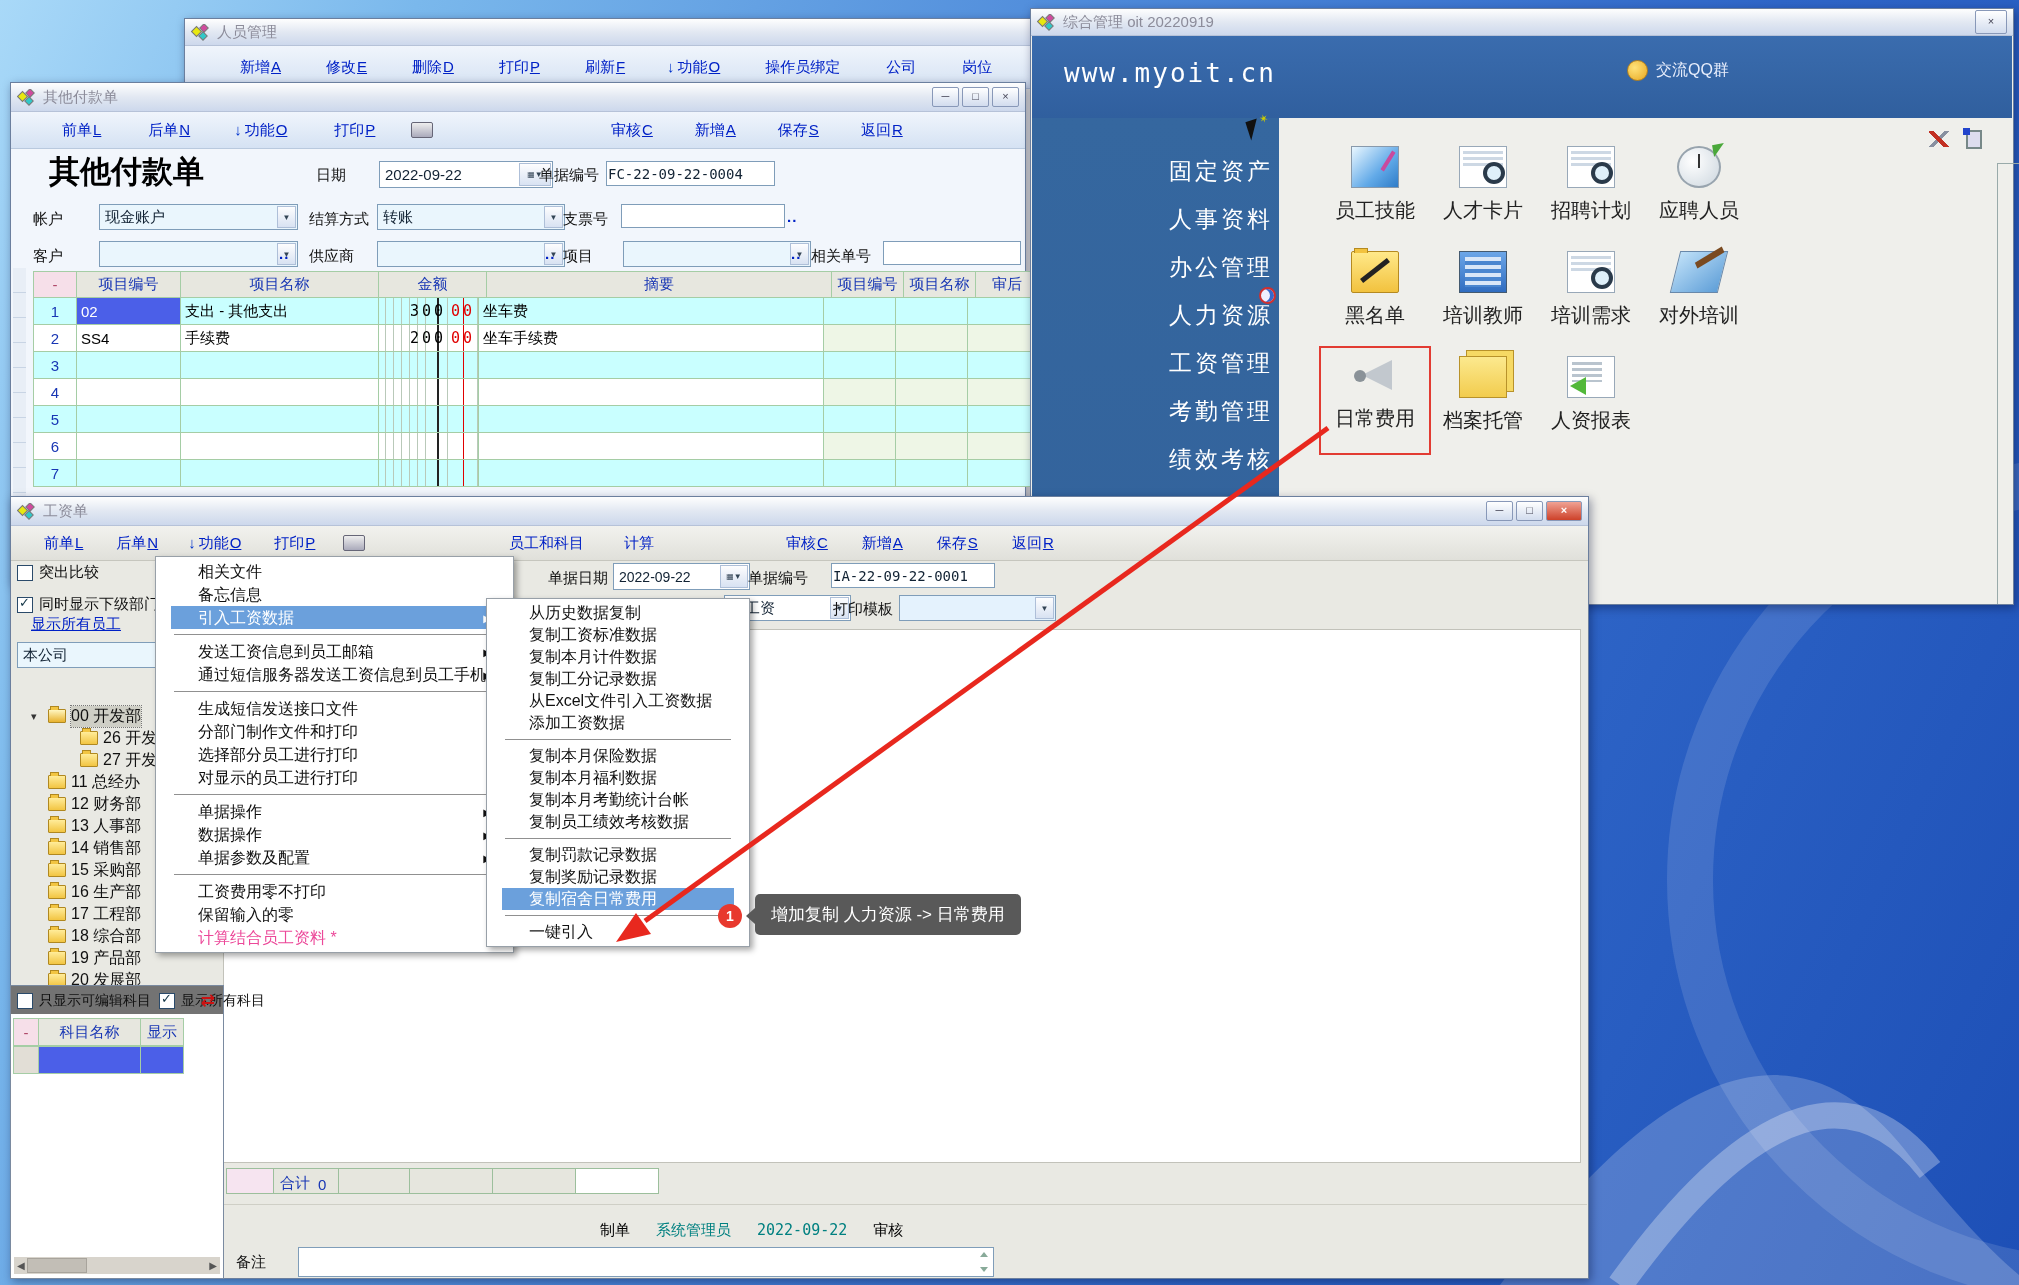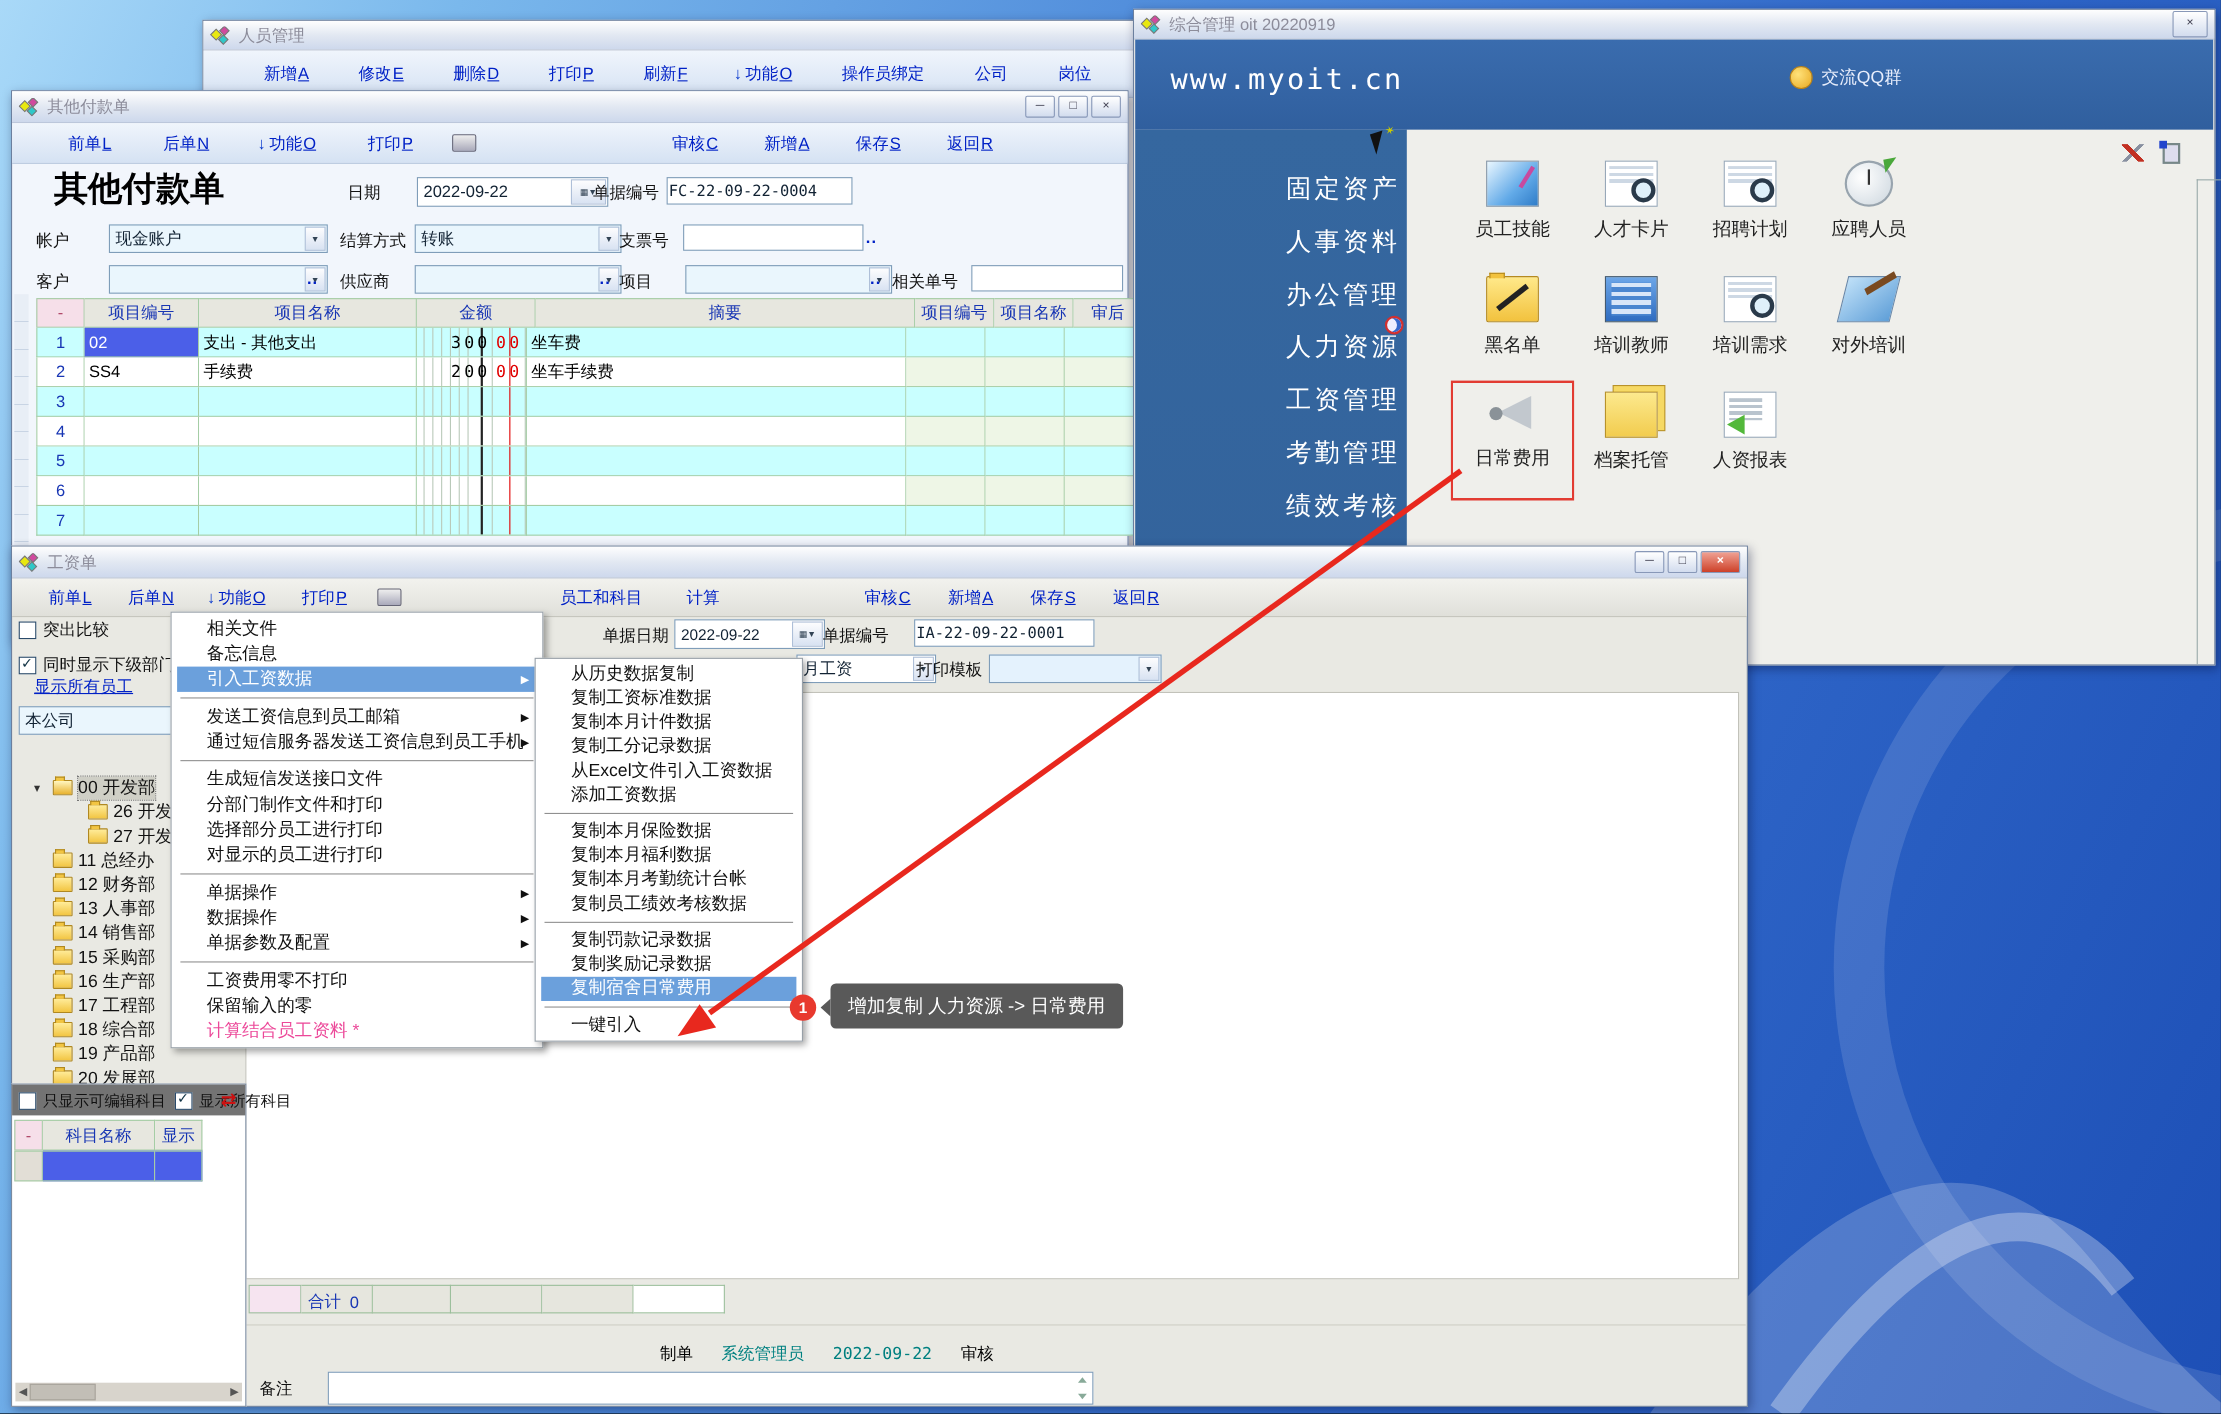--- a/index.html
+++ b/index.html
@@ -60,21 +60,21 @@
   .banner{position:absolute;left:1px;top:27px;right:1px;height:82px;background:linear-gradient(#3a6cae,#305f9e)}
   .url{position:absolute;left:32px;top:22px;color:#fff;font:26px "DejaVu Sans Mono",monospace;letter-spacing:2px}
   .qqrow{position:absolute;left:595px;top:24px;display:flex;gap:8px;align-items:center;color:#e8eefc;font-size:16px}
   .qq{width:19px;height:19px;border-radius:50%;background:radial-gradient(circle at 35% 35%,#ffe27a,#e8a820);border:1px solid #b8821a}
   .bluemenu{position:absolute;left:1px;top:109px;width:247px;bottom:1px;background:linear-gradient(#35679f,#33639c);overflow:hidden}
   .bmcol{position:absolute;top:38px;display:flex;flex-direction:column;gap:17px}
   .bmitem{color:#fff;font-size:23px;letter-spacing:3px;white-space:nowrap;cursor:pointer}
   .iconarea{position:absolute;left:248px;top:109px;right:1px;bottom:1px;background:#efefeb}
   .igrid{position:absolute;left:42px;top:20px;width:440px;display:flex;flex-wrap:wrap}
   .cell{width:108px;height:105px;display:flex;flex-direction:column;align-items:center;padding-top:8px;gap:9px;
-    font-size:17px;color:#222;box-sizing:border-box;cursor:pointer}
+    font-size:20px;color:#222;box-sizing:border-box;cursor:pointer}
   .cell.boxed{box-shadow:0 0 0 2px #e23b32}
   .ico{width:46px;height:40px;position:relative;flex:none}
   .ic-skill{background:linear-gradient(135deg,#eaf7ff,#62aae8 60%,#2f7cc8);border:1px solid #8899ab}
   .ic-skill::after{content:"";position:absolute;right:8px;top:3px;width:4px;height:22px;background:#c84a9e;transform:rotate(32deg)}
   .ic-doc{background:#fff;border:1px solid #98a8b8}
   .ic-doc::before{content:"";position:absolute;left:3px;right:3px;top:4px;height:16px;
     background:repeating-linear-gradient(#cdd8e4 0 3px,#fff 3px 6px)}
   .mag::after{content:"";position:absolute;width:14px;height:14px;border:4px solid #2a3a4a;border-radius:50%;right:1px;bottom:3px;background:#dff0fa}
   .ic-clock{border-radius:50%;background:radial-gradient(circle at 35% 35%,#ffffff,#ccd6de);border:2px solid #98a4ae;width:40px;height:38px}
   .ic-clock::before{content:"";position:absolute;left:19px;top:6px;width:2px;height:14px;background:#333}
@@ -109,21 +109,21 @@
   .cursor::after{content:"✶";position:absolute;left:2px;top:-4px;font-size:11px;color:#cc0;border-left:none}
   
   .links a{color:#0021c6;font-size:15px;text-decoration:underline;white-space:nowrap;cursor:pointer}
   .ti{height:22px;display:flex;align-items:center;gap:5px;padding-left:16px;font-size:16px;color:#111;white-space:nowrap}
   .ti.ind1{padding-left:48px}
   .ti .pre2{width:12px;color:#333;font-size:11px;flex:none}
   .ti.sel .tl{background:#cfcfc6;outline:1px dotted #777}
   .fld{width:16px;height:12px;background:linear-gradient(#ffec9a,#f2c542);border:1px solid #b08820;border-radius:1px;position:relative;flex:none}
   .fld::before{content:"";position:absolute;top:-4px;left:1px;width:7px;height:3px;background:#f2c542;border:1px solid #b08820;border-bottom:none}
   .fld.open{background:linear-gradient(#fff6c0,#e8b22e)}
-  .menu{position:absolute;background:#fff;border:1px solid #98a0a8;box-shadow:3px 3px 6px rgba(0,0,0,.35);padding:3px 5px;z-index:20}
+  .menu{position:absolute;background:#fff;border:1px solid #98a0a8;box-shadow:3px 3px 6px rgba(0,0,0,.35);padding:3px 15px;z-index:20}
   .mi{height:23px;line-height:23px;padding:0 24px 0 27px;font-size:16px;color:#101010;position:relative;white-space:nowrap;cursor:pointer}
   .mi .marr{position:absolute;right:7px;font-size:10px;top:1px}
   .mi.hl{background:#6ba0dc;color:#fff}
   .mi.link{color:#ec4899}
   .msep{height:0;border-top:1px solid #909090;margin:5px 3px}
   .submenu .mi{height:22px;line-height:22px}
   .subjpanel{position:absolute;left:10px;top:985px;width:212px;height:292px;background:#fff;border:1px solid #7a8aa0;z-index:12}
   .sphead{background:#737373;padding:6px 6px 4px 6px;display:flex;flex-direction:row;gap:8px;position:relative}
   .swap{position:absolute;right:8px;top:4px;color:#cc1111;font-weight:bold;font-size:17px}
   .sprow{display:flex;height:28px;font-size:15px}

